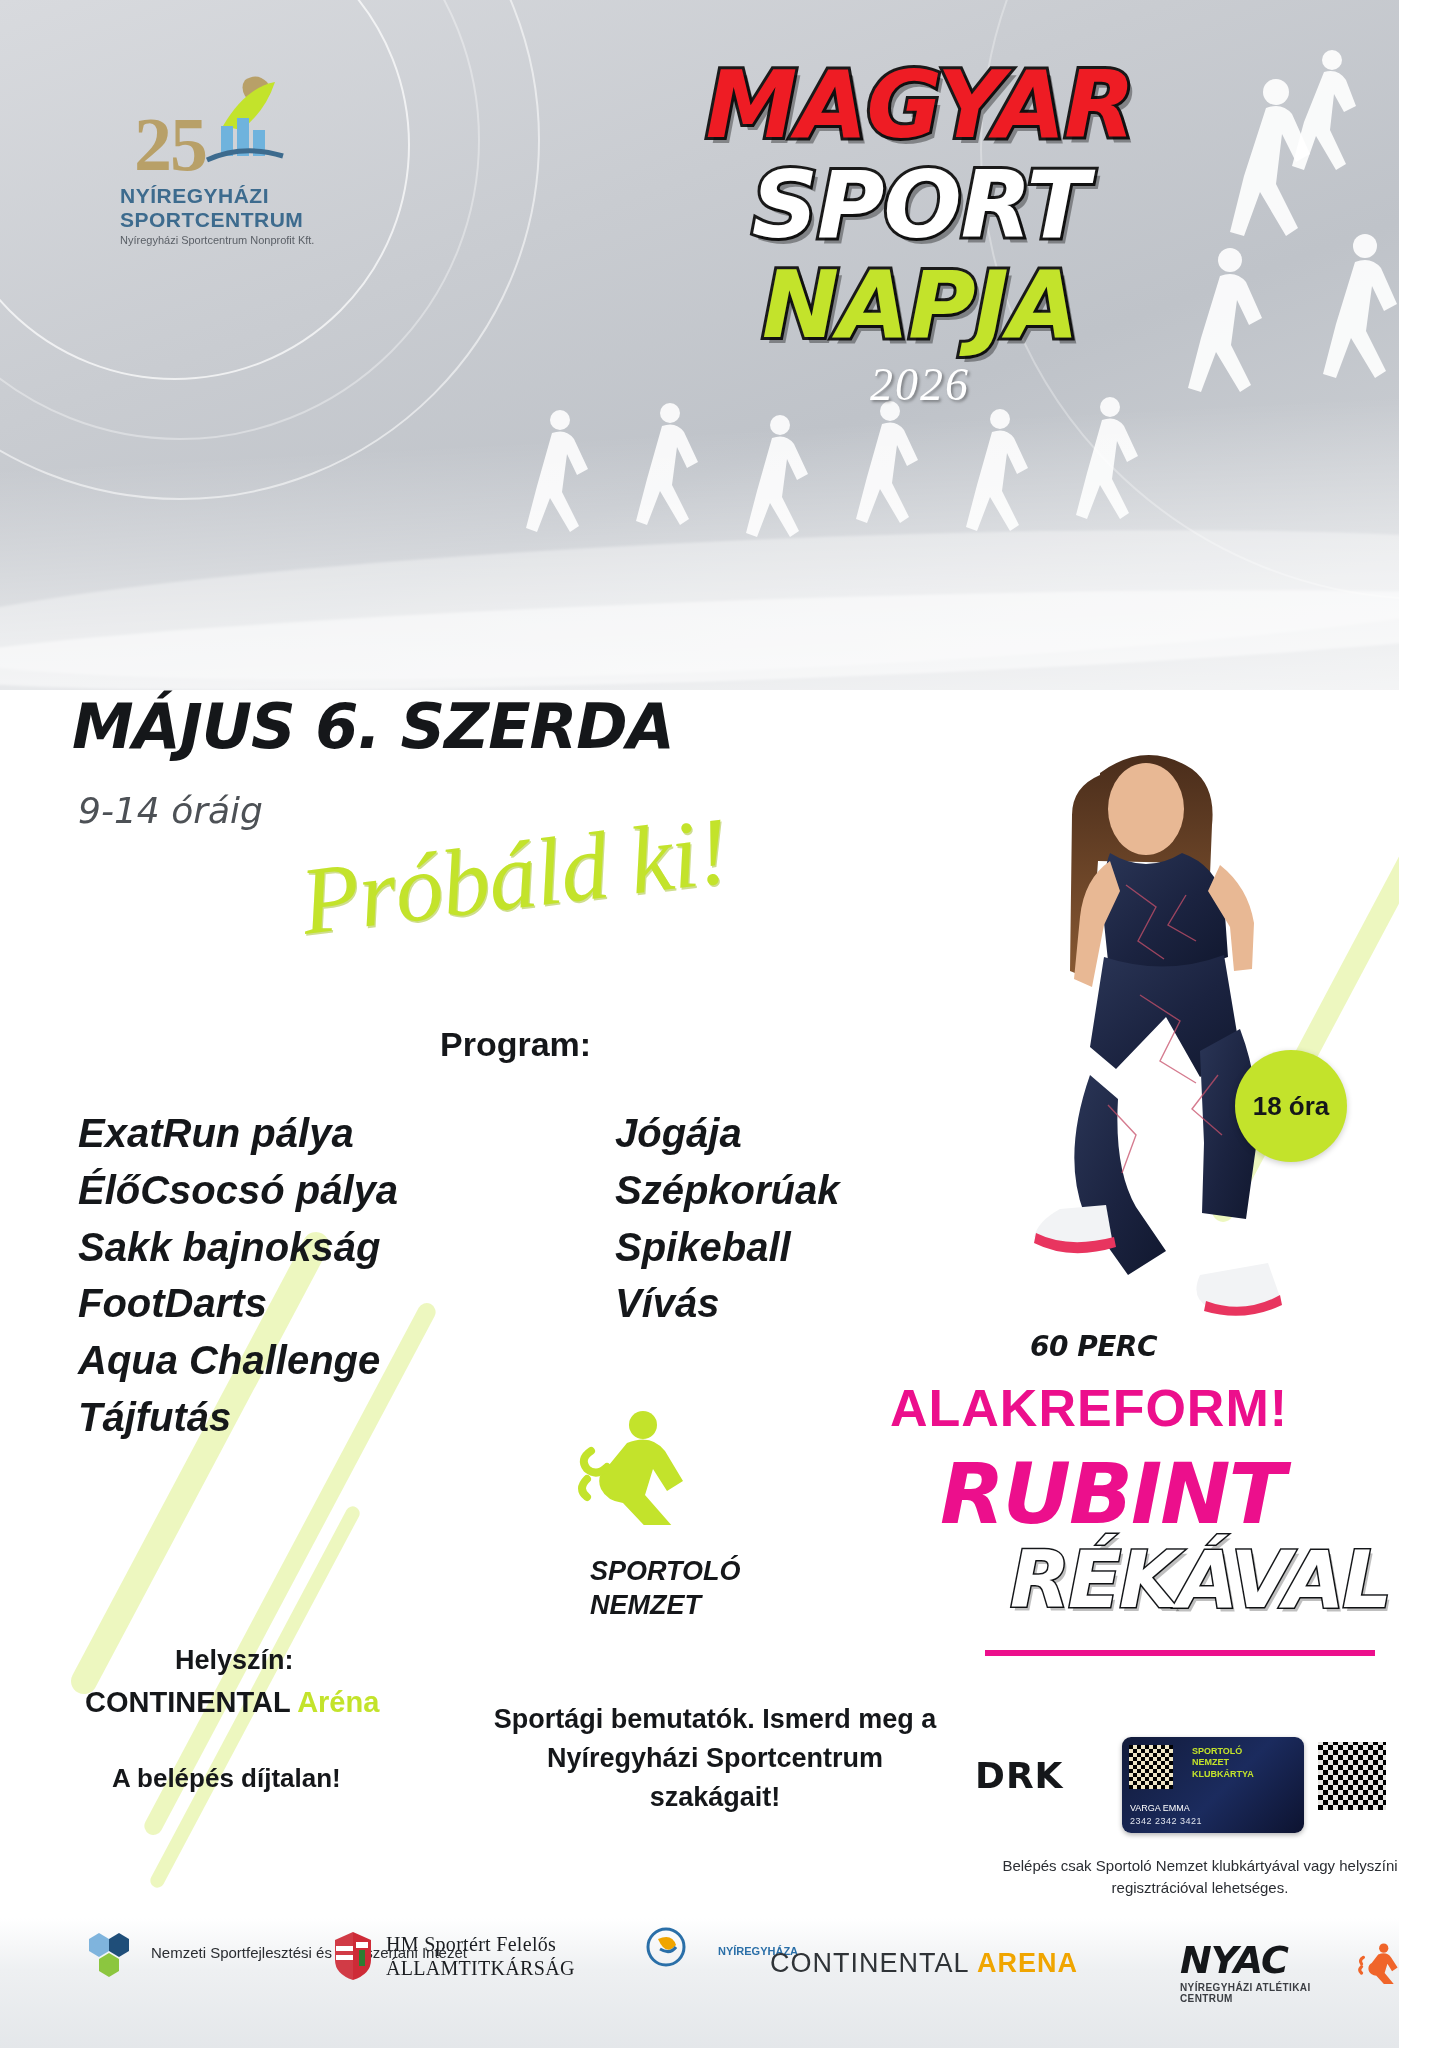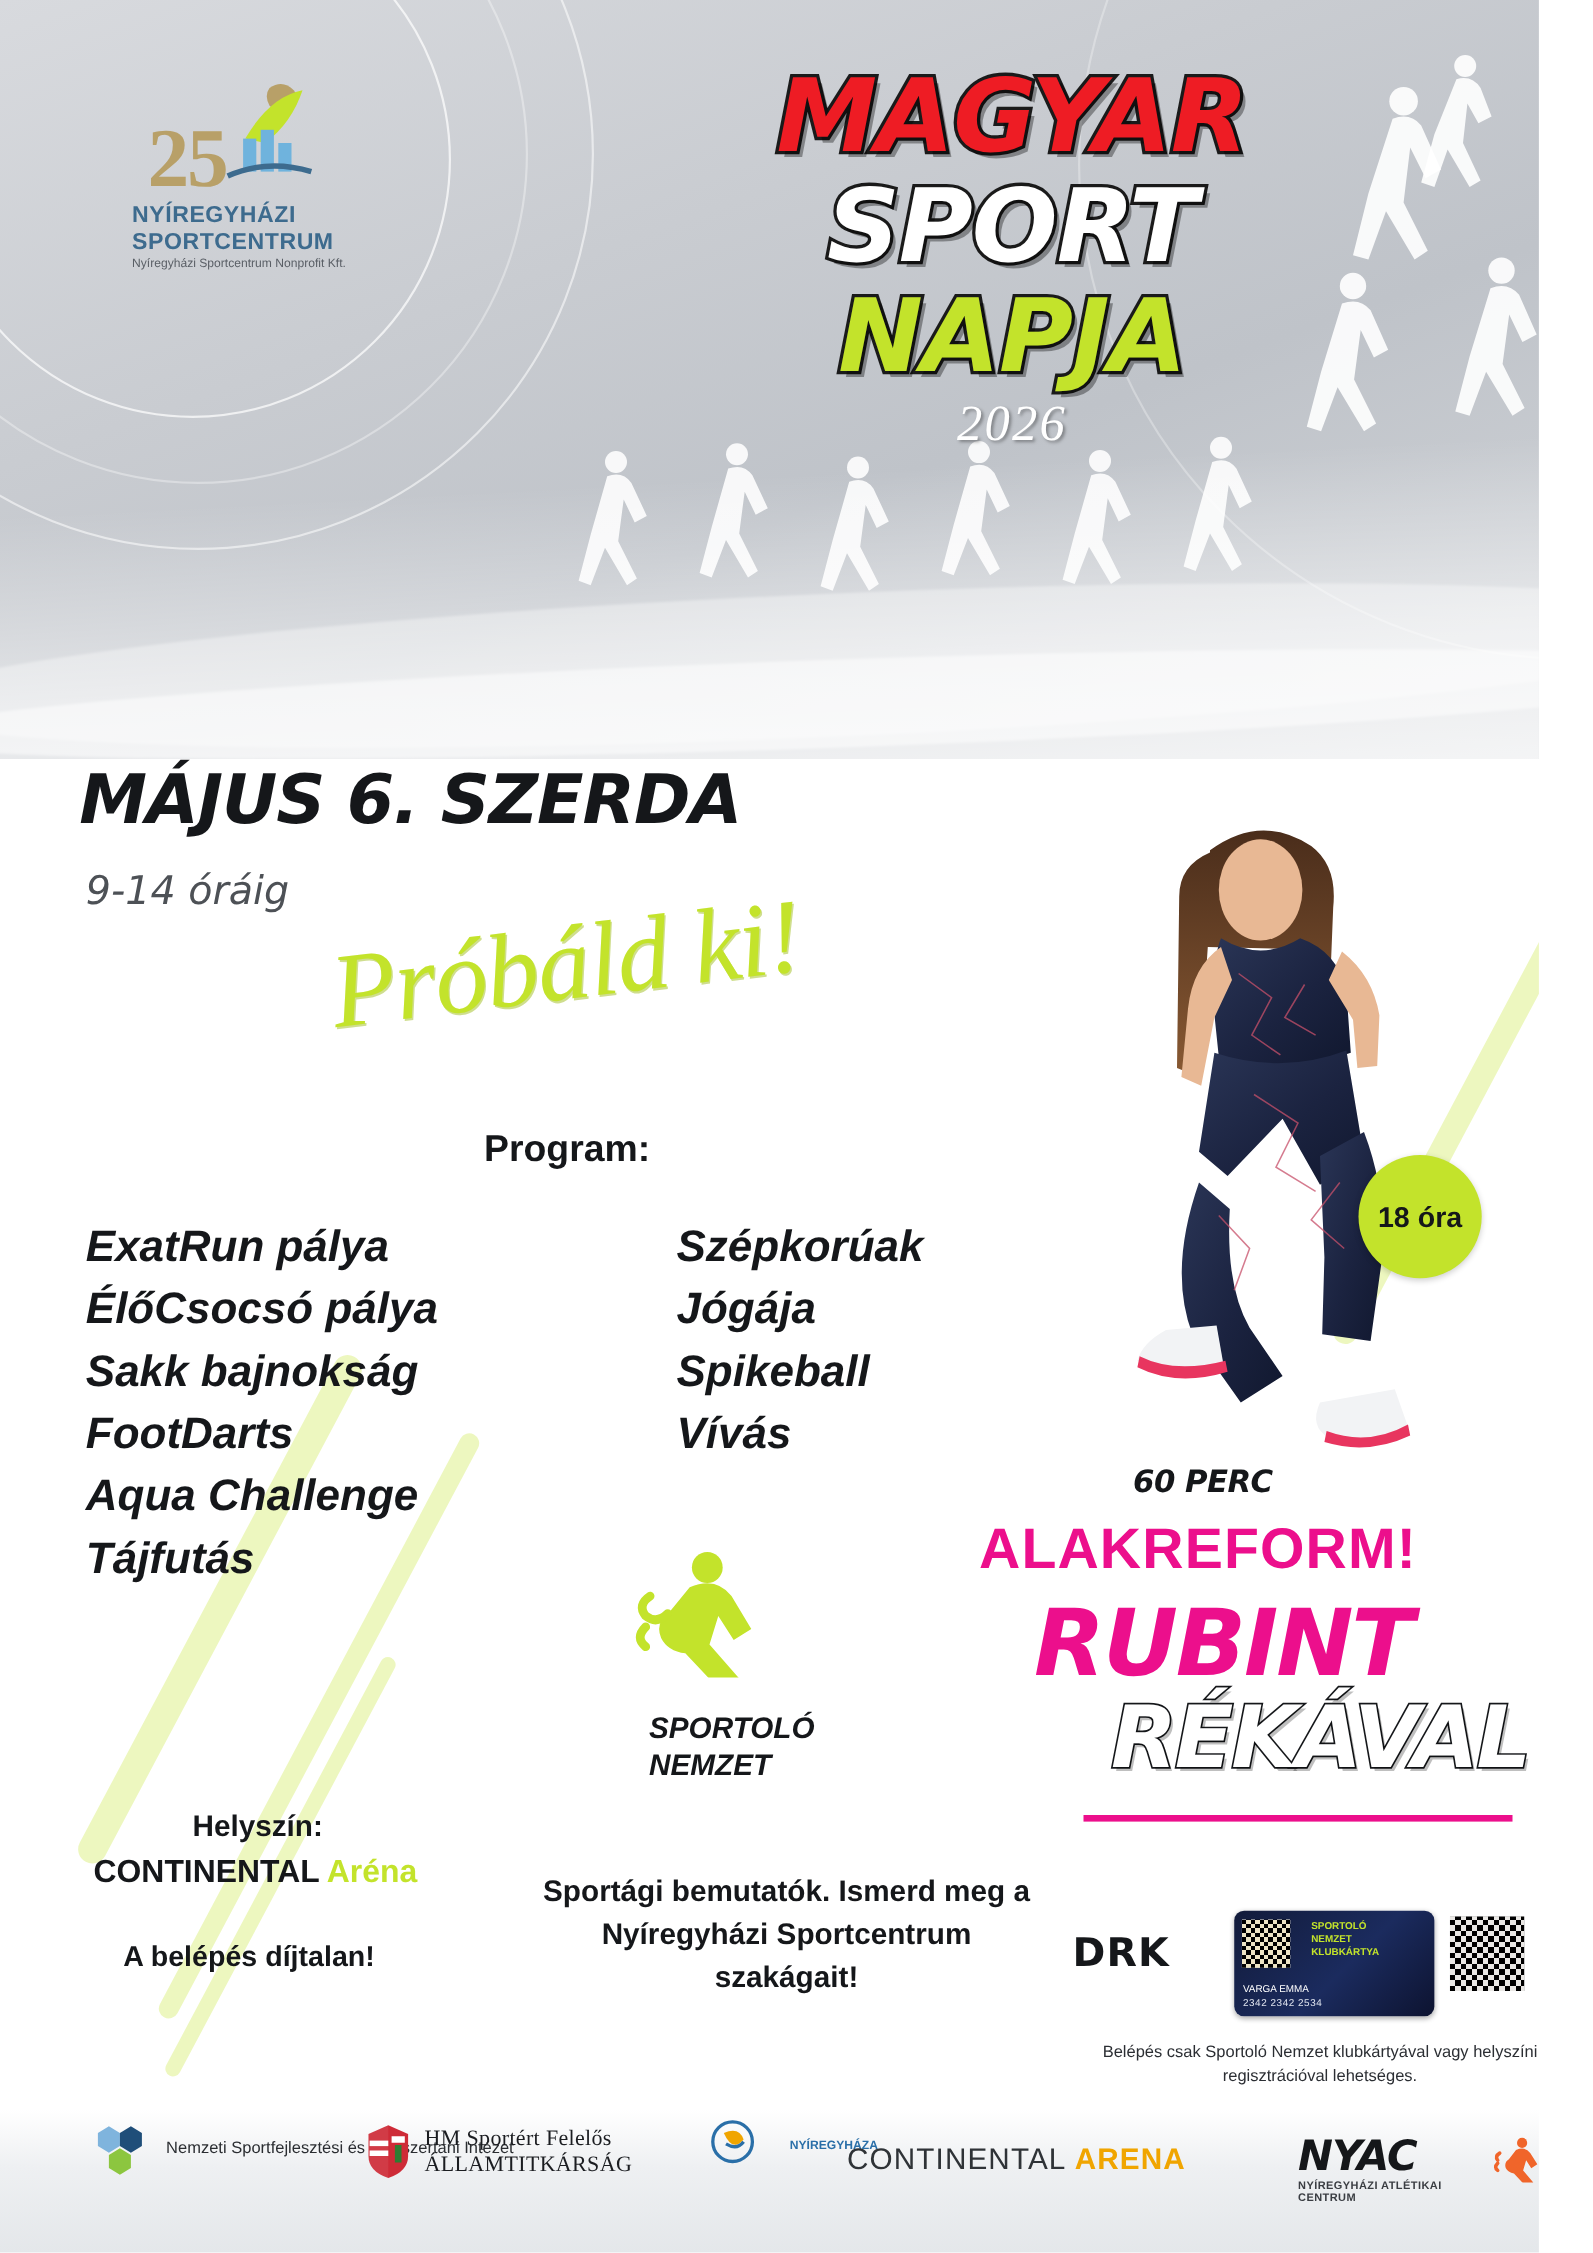--- a/index.html
+++ b/index.html
@@ -410,22 +410,22 @@
   <div class="prog-col-a">
     <div class="prog-item">ExatRun pálya</div>
     <div class="prog-item">ÉlőCsocsó pálya</div>
     <div class="prog-item">Sakk bajnokság</div>
     <div class="prog-item">FootDarts</div>
     <div class="prog-item">Aqua Challenge</div>
     <div class="prog-item">Tájfutás</div>
   </div>
 
   <div class="prog-col-b">
+    <div class="prog-item">Jógája</div>
     <div class="prog-item">Szépkorúak</div>
-    <div class="prog-item">Jógája</div>
     <div class="prog-item">Spikeball</div>
     <div class="prog-item">Vívás</div>
   </div>
 
   <svg class="sn-icon" viewBox="0 0 130 120">
     <g fill="#c3e32b">
       <circle cx="78" cy="20" r="14"></circle>
       <path d="M62 38 q24 -10 38 8 l18 30 -16 10 -14 -22 -8 26 28 32 -16 12 -34 -36 q-16 -2 -22 -14 q-6 -14 8 -24 z"></path>
       <path d="M26 46 q-12 8 -4 18 q10 8 20 -2" fill="none" stroke="#c3e32b" stroke-width="8" stroke-linecap="round"></path>
       <path d="M22 74 q-10 10 0 18" fill="none" stroke="#c3e32b" stroke-width="8" stroke-linecap="round"></path>
@@ -491,21 +491,21 @@
 
   <div class="drk">DRK</div>
   <div class="club-card">
     <div class="cc-qr"></div>
     <div class="cc-logo">
       <div>SPORTOLÓ</div>
       <div>NEMZET</div>
       <div>KLUBKÁRTYA</div>
     </div>
     <div class="cc-name">VARGA EMMA</div>
-    <div class="cc-num">2342 2342 2534</div>
+    <div class="cc-num">2342 2342 3421</div>
   </div>
   <div class="qr2"></div>
   <div class="belepes-note">Belépés csak Sportoló Nemzet klubkártyával vagy helyszíni regisztrációval lehetséges.</div>
 
   <div class="footer"></div>
 
   <div class="f-item f-nsmi">
     <svg width="56" height="56" viewBox="0 0 56 56">
       <polygon points="14,8 24,14 24,26 14,32 4,26 4,14" fill="#7fb4dd"></polygon>
       <polygon points="34,8 44,14 44,26 34,32 24,26 24,14" fill="#1f4e79"></polygon>

